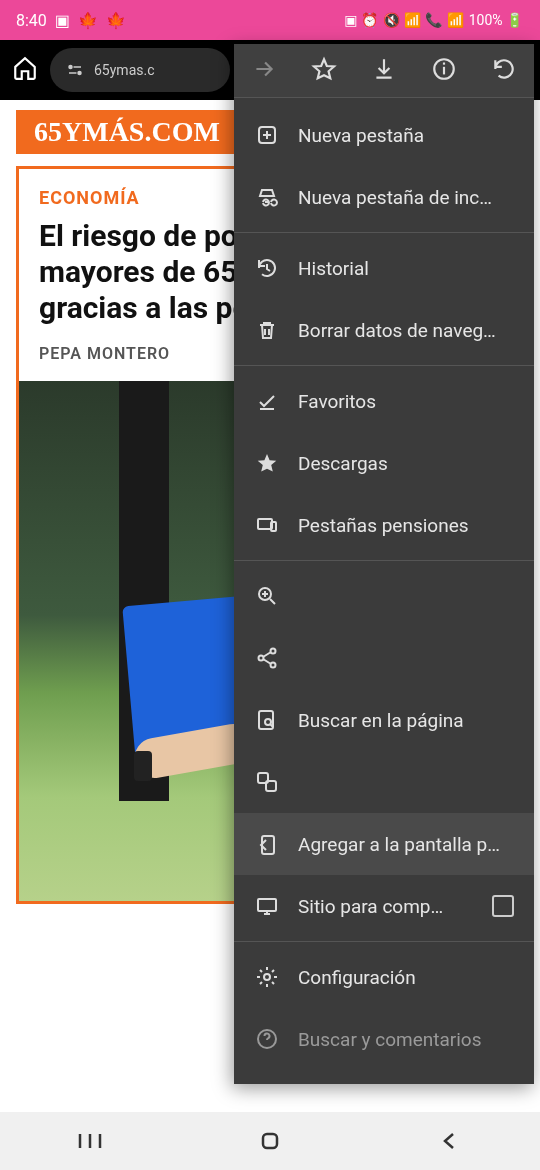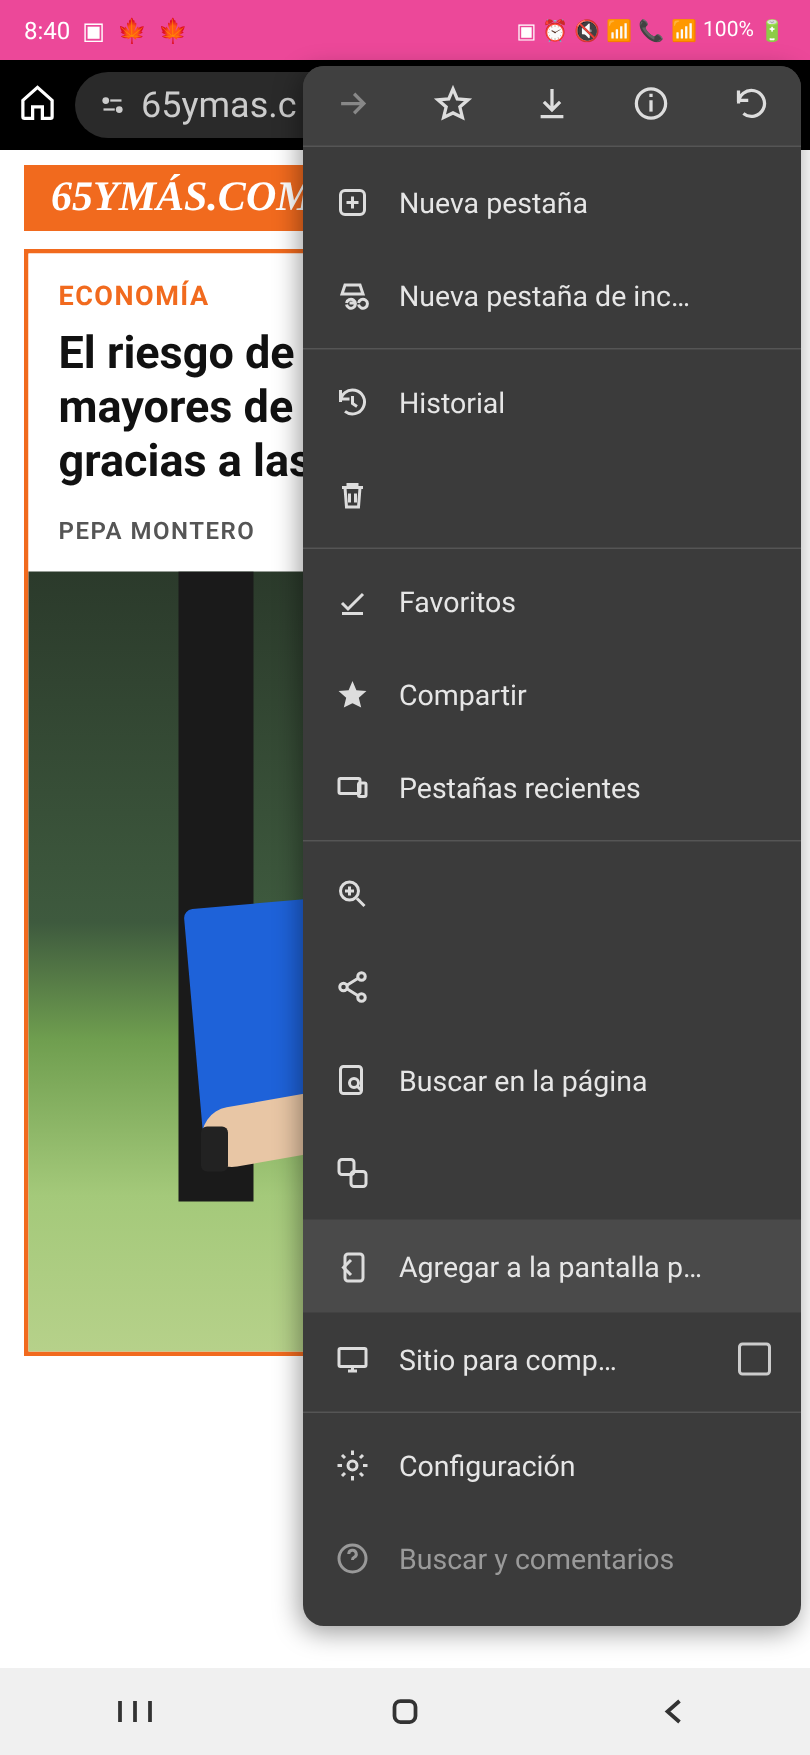--- a/index.html
+++ b/index.html
@@ -3,36 +3,36 @@
   <meta charset="utf-8">
   <style>
     * { margin: 0; padding: 0; box-sizing: border-box; font-family: -apple-system, BlinkMacSystemFont, Roboto, sans-serif; }
     html, body { width: 540px; height: 1170px; background: #fff; overflow: hidden; position: relative; }
 
     .status-bar { position: absolute; top: 0; left: 0; right: 0; height: 40px; background: #ec4899; color: #fff; display: flex; align-items: center; justify-content: space-between; padding: 0 16px; font-size: 16px; }
     .status-left { display: flex; align-items: center; gap: 8px; }
     .status-right { display: flex; align-items: center; gap: 4px; font-size: 14px; }
 
     .browser-bar { position: absolute; top: 40px; left: 0; right: 0; height: 60px; background: #000; display: flex; align-items: center; padding: 0 12px; gap: 12px; }
-    .url-pill { background: #2a2a2a; border-radius: 24px; height: 44px; flex: 1; display: flex; align-items: center; padding: 0 16px; color: #ccc; font-size: 24px; gap: 10px; max-width: 180px; }
+    .url-pill { background: #2a2a2a; border-radius: 24px; height: 44px; flex: 1; display: flex; align-items: center; padding: 0 16px; color: #ccc; font-size: 14px; gap: 10px; max-width: 180px; }
 
     .page { position: absolute; top: 100px; left: 0; right: 0; bottom: 58px; background: #fff; overflow: hidden; }
-    .brand { background: #f16a1e; color: #fff; padding: 6px 18px; font-size: 28px; font-weight: bold; font-style: italic; width: fit-content; margin: 10px 0 0 16px; font-family: cursive; }
+    .brand { background: #f16a1e; color: #fff; padding: 6px 18px; font-size: 28px; font-weight: bold; width: fit-content; margin: 10px 0 0 16px; font-family: cursive; }
     .card { margin: 12px 16px; border: 3px solid #f16a1e; background: #fff; }
     .card-body { background: #fff; padding: 18px 20px; }
     .tag { color: #f16a1e; font-weight: 700; font-size: 18px; letter-spacing: 1px; }
     .headline { font-size: 30px; font-weight: 700; line-height: 1.2; margin-top: 10px; color: #111; }
     .author { color: #555; font-size: 16px; letter-spacing: 1px; margin-top: 18px; font-weight: 600; }
     .image-area { height: 520px; background: linear-gradient(180deg, #2b3a2b 0%, #3e5a3e 45%, #6f9e4f 60%, #a4c97a 80%, #b6d18a 100%); position: relative; overflow: hidden; }
     .tree { position: absolute; width: 50px; height: 420px; background: #1a1a1a; top: 0; left: 100px; }
     .folder { position: absolute; bottom: 140px; left: 110px; width: 120px; height: 160px; background: #1e62d9; border-radius: 6px; transform: rotate(-5deg); }
     .hand { position: absolute; bottom: 130px; left: 115px; width: 120px; height: 40px; background: #e8c6a5; border-radius: 20px; transform: rotate(-10deg); }
     .wrist { position: absolute; bottom: 120px; left: 115px; width: 18px; height: 30px; background: #222; border-radius: 4px; }
 
-    .menu { position: absolute; top: 44px; right: 6px; width: 332px; bottom: 86px; background: #3b3b3b; border-radius: 14px; color: #ddd; box-shadow: -2px 4px 18px rgba(0,0,0,.4); overflow: hidden; }
+    .menu { position: absolute; top: 44px; right: 6px; width: 300px; bottom: 86px; background: #3b3b3b; border-radius: 0; color: #ddd; box-shadow: -2px 4px 18px rgba(0,0,0,.4); overflow: hidden; }
     .menu-top { height: 54px; display: flex; align-items: center; justify-content: space-around; border-bottom: 1px solid #555; background: #404040; }
     .menu-section { padding: 6px 0; }
     .menu-item { display: flex; align-items: center; gap: 18px; height: 62px; padding: 0 20px; font-size: 19px; color: #e6e6e6; }
     .menu-item.highlight { background: #4a4a4a; }
     .menu-item .icon { width: 26px; height: 26px; display: flex; align-items: center; justify-content: center; flex-shrink: 0; }
     .menu-item .label { flex: 1; white-space: nowrap; overflow: hidden; text-overflow: ellipsis; }
     .divider { height: 1px; background: #555; margin: 4px 0; }
     .checkbox { width: 22px; height: 22px; border: 2px solid #ccc; border-radius: 3px; flex-shrink: 0; }
     .fade-bottom { color: #9a9a9a; }
 
@@ -154,46 +154,47 @@
           </svg>
         </span>
       <span class="label">Historial</span>
     </div>
     <div class="menu-item">
       <span class="icon">
           <svg width="24" height="24" viewBox="0 0 24 24">
             <path d="M5 7h14M9 7V5h6v2M7 7l1 13h8l1-13M10 11v6M14 11v6" fill="none" stroke="#ddd" stroke-width="2"></path>
           </svg>
         </span>
+      <span class="label">Borrar datos de naveg…</span>
     </div>
     <div class="divider"></div>
     <div class="menu-item">
       <span class="icon">
           <svg width="24" height="24" viewBox="0 0 24 24">
             <path d="M5 13l4 4L19 7M5 20h14" fill="none" stroke="#ddd" stroke-width="2"></path>
           </svg>
         </span>
       <span class="label">Favoritos</span>
     </div>
     <div class="menu-item">
       <span class="icon">
           <svg width="24" height="24" viewBox="0 0 24 24">
             <path d="M12 3l2.6 6.2 6.7.5-5.1 4.4 1.6 6.5L12 17.8 6.2 20.6l1.6-6.5-5.1-4.4 6.7-.5z" fill="#ddd"></path>
           </svg>
         </span>
-      <span class="label">Compartir</span>
+      <span class="label">Descargas</span>
     </div>
     <div class="menu-item">
       <span class="icon">
           <svg width="24" height="24" viewBox="0 0 24 24">
             <rect x="3" y="6" width="14" height="10" rx="1" fill="none" stroke="#ddd" stroke-width="2"></rect>
             <rect x="16" y="9" width="5" height="9" rx="1" fill="none" stroke="#ddd" stroke-width="2"></rect>
           </svg>
         </span>
-      <span class="label">Pestañas recientes</span>
+      <span class="label">Pestañas pensiones</span>
     </div>
     <div class="divider"></div>
     <div class="menu-item">
       <span class="icon">
           <svg width="24" height="24" viewBox="0 0 24 24">
             <circle cx="10" cy="10" r="6" fill="none" stroke="#ddd" stroke-width="2"></circle>
             <path d="M15 15l5 5M10 7v6M7 10h6" stroke="#ddd" stroke-width="2"></path>
           </svg>
         </span>
     </div>

